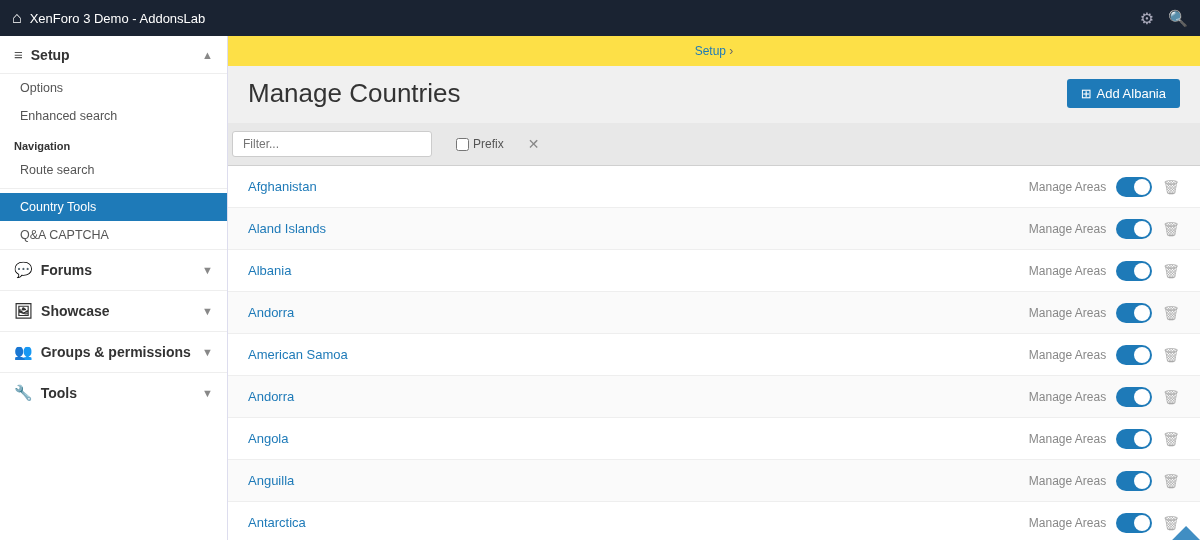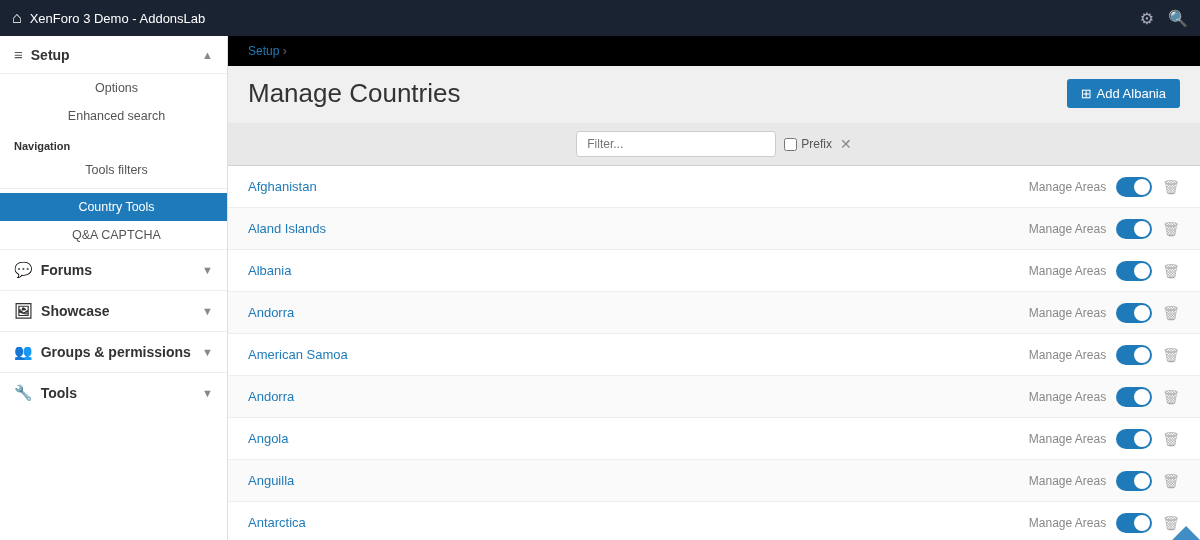--- a/index.html
+++ b/index.html
@@ -43,21 +43,20 @@
       cursor: pointer;
       border-bottom: 1px solid #eee;
     }
     .sidebar-section-header .icon { font-size: 15px; color: #555; }
     .sidebar-section-header .chevron { font-size: 11px; color: #888; }
     .sidebar-menu-item {
       padding: 7px 14px 7px 20px;
       font-size: 12.5px;
       color: #555;
       cursor: pointer;
-      text-align: center;
     }
     .sidebar-menu-item.active { background: #1e7ab8; color: #fff; }
     .sidebar-section-label {
       padding: 10px 6px 4px 14px;
       font-size: 11px;
       font-weight: 700;
       color: #333;
       text-transform: none;
     }
     .sidebar-divider { height: 1px; background: #eee; margin: 4px 0; }
@@ -76,21 +75,22 @@
     .sidebar-collapsible-header .left { display: flex; align-items: center; gap: 8px; }
     .sidebar-collapsible-header .icon { font-size: 15px; }
 
     
     .content { flex: 1; display: flex; flex-direction: column; overflow: hidden; }
 
     .breadcrumb {
       padding: 8px 20px;
       font-size: 12px;
       color: #666;
-      background: #000000;
+      background: #fde047;
+      text-align: center;
     }
     .breadcrumb a { color: #1e7ab8; text-decoration: none; }
 
     .content-header {
       padding: 12px 20px 14px 20px;
       background: #f0f0f0;
       display: flex;
       align-items: center;
       justify-content: space-between;
     }
@@ -104,25 +104,25 @@
       border-radius: 3px;
       font-size: 13px;
       cursor: pointer;
       display: flex;
       align-items: center;
       gap: 5px;
     }
 
     .filter-bar {
       background: #e8e8e8;
-      padding: 8px 28px;
-      display: flex;
-      align-items: center;
-      justify-content: center;
-      gap: 8px;
+      padding: 8px 4px;
+      display: flex;
+      align-items: center;
+      justify-content: flex-start;
+      gap: 24px;
       border-bottom: 1px solid #d0d0d0;
     }
     .filter-input {
       border: 1px solid #ccc;
       border-radius: 3px;
       padding: 5px 10px;
       font-size: 12px;
       color: #999;
       width: 200px;
       background: #fff;
@@ -205,21 +205,21 @@
         <span class="icon">≡</span>
         <span>Setup</span>
       </div>
       <span class="chevron">▲</span>
     </div>
 
     <div class="sidebar-menu-item">Options</div>
     <div class="sidebar-menu-item">Enhanced search</div>
 
     <div class="sidebar-section-label">Navigation</div>
-    <div class="sidebar-menu-item">Tools filters</div>
+    <div class="sidebar-menu-item">Route search</div>
 
     <div class="sidebar-divider"></div>
 
     <div class="sidebar-menu-item active">Country Tools</div>
     <div class="sidebar-menu-item">Q&amp;A CAPTCHA</div>
 
     <div class="sidebar-collapsible-header">
       <div class="left">
         <span class="icon">💬</span>
         <span>Forums</span>

